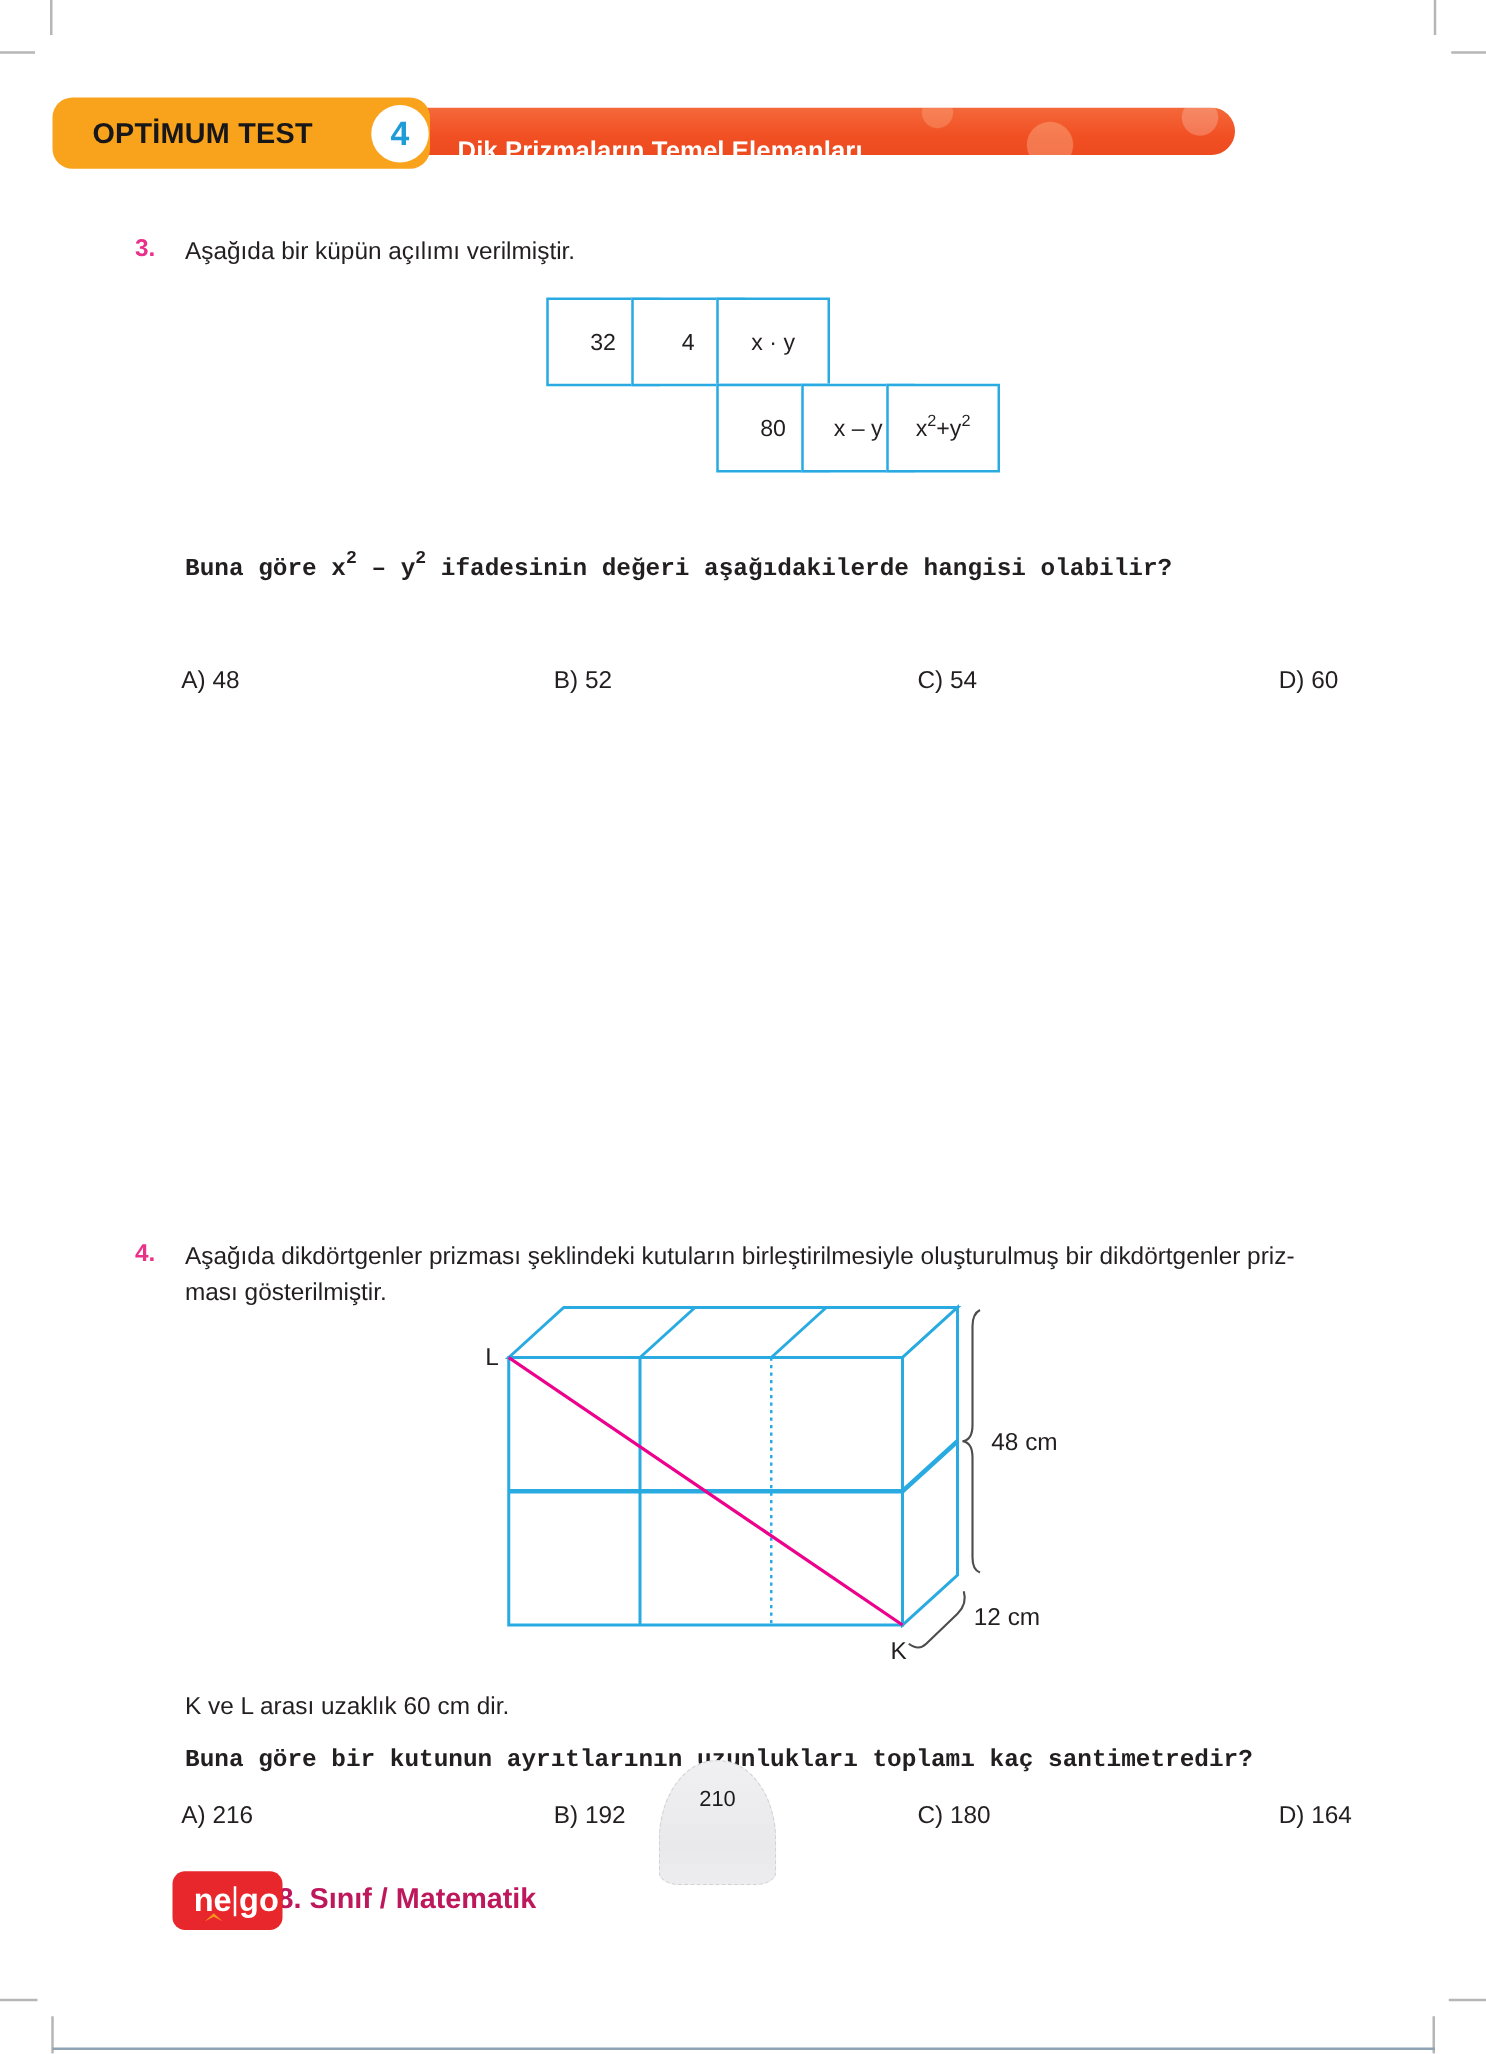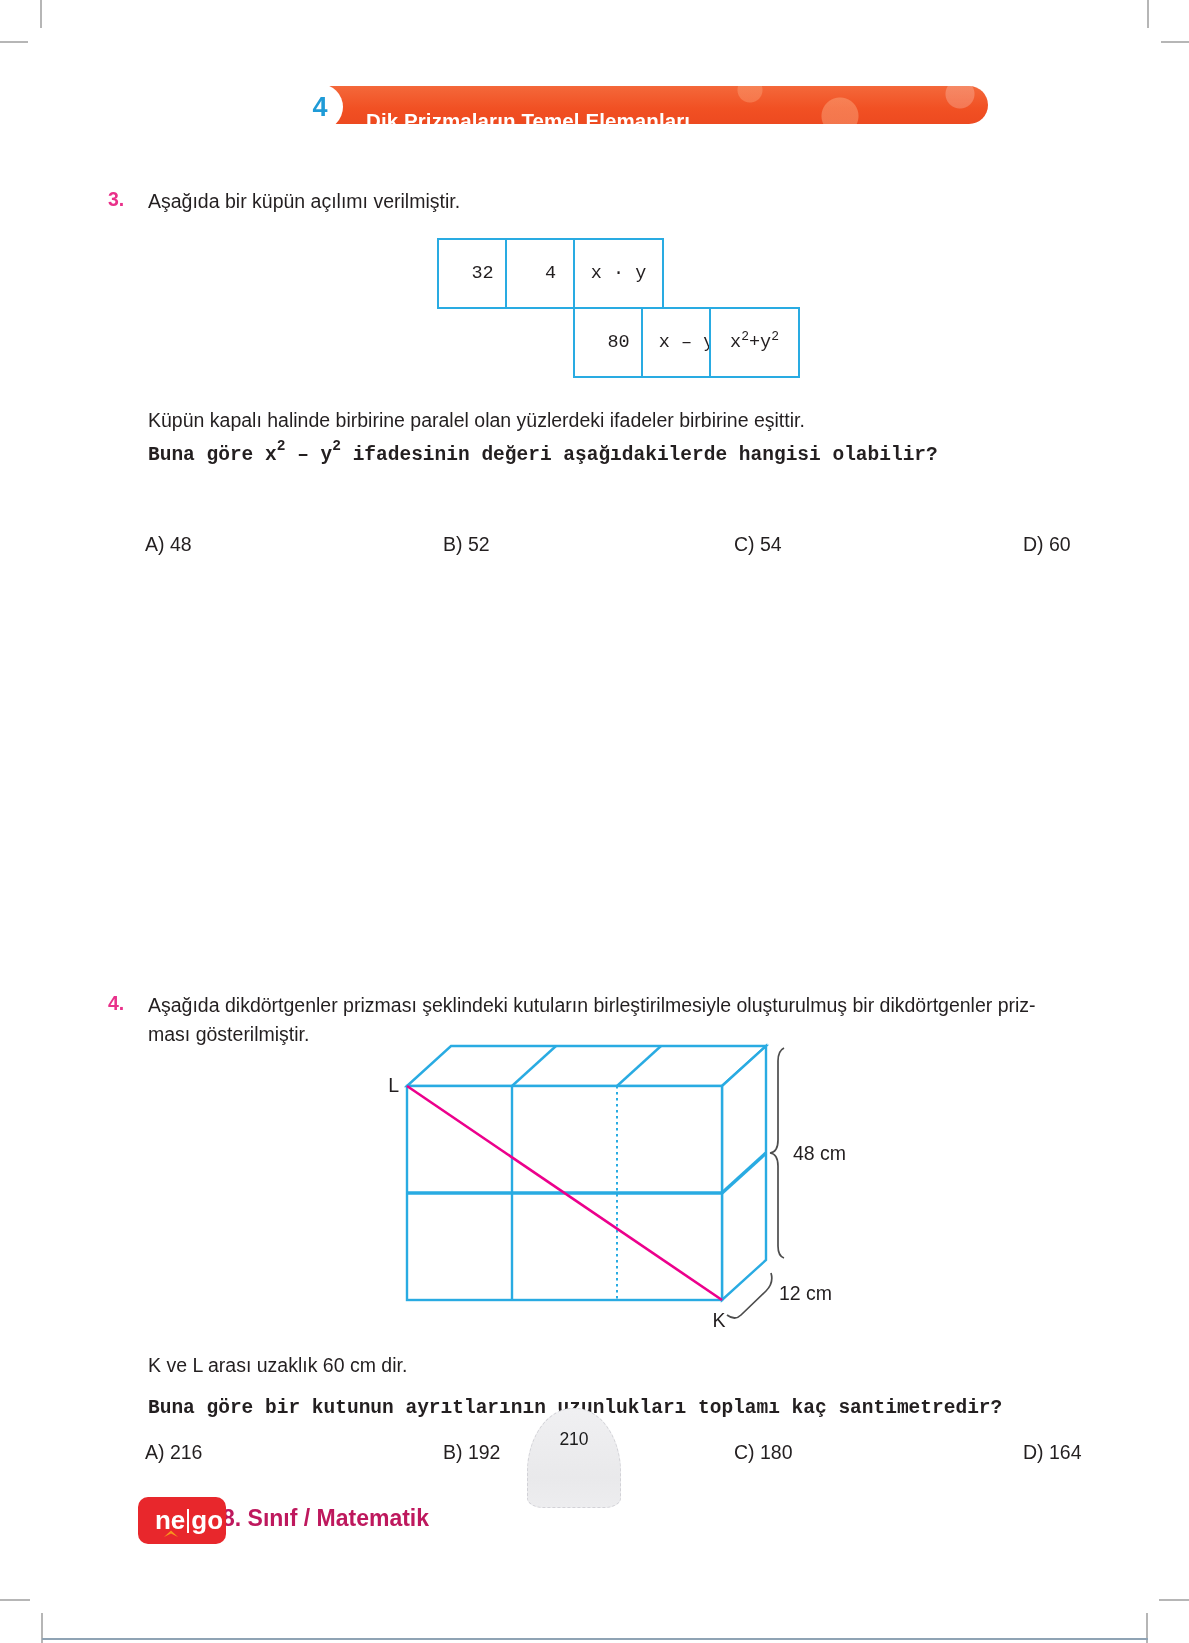--- a/index.html
+++ b/index.html
@@ -30,21 +30,21 @@
   .qnum{font-weight:bold;color:#E9318A;font-size:19.5px;}
   .body-text{font-size:19.5px;line-height:28px;}
   .bold-text{font-size:19.5px;font-weight:bold;line-height:28px;font-family:Liberation Mono, monospace;}
   .option{font-size:19.5px;}
   .sup{font-size:13px;position:relative;top:-6px;}
   .sup-big{font-size:14.5px;position:relative;top:-10px;font-weight:bold;}
 
   
   .net-cell{position:absolute;width:91px;height:71px;border:2px solid #29ABE2;background:#fff;
             box-sizing:border-box;display:flex;align-items:center;justify-content:center;
-            font-size:18.5px;color:#231F20;font-family:Liberation Mono, monospace;}
+            font-size:18.5px;color:#231F20;}
 
   
   .logo{left:138px;top:1497px;width:74px;height:47px;background:#E8272C;border-radius:10px;z-index:2;
         display:flex;align-items:center;justify-content:center;color:#fff;font-weight:bold;
         font-size:26px;letter-spacing:0;padding-left:14px;}
   .logo .bar{display:inline-block;width:2px;height:24px;background:#fff;margin:0 2px;vertical-align:-4px;}
   .logo .book{position:absolute;left:26px;bottom:7px;width:14px;height:8px;background:#F7941E;
               clip-path:polygon(0 100%,50% 20%,100% 100%,50% 55%);}
   .footer-label{left:222px;top:1505px;font-size:23px;font-weight:bold;color:#be185d;}
   .dome{left:527px;top:1408px;width:92px;height:98px;z-index:1;
@@ -66,40 +66,42 @@
   <div class="mark" style="left:1161px;top:41px;width:28px;height:2px;"></div>
   <div class="mark" style="left:0;top:1599px;width:30px;height:2px;"></div>
   <div class="mark" style="left:41px;top:1613px;width:2px;height:30px;"></div>
   <div class="mark" style="left:1159px;top:1599px;width:30px;height:2px;"></div>
   <div class="mark" style="left:1146px;top:1613px;width:2px;height:30px;"></div>
   <div class="abs bottom-rule"></div>
 
   <div class="abs banner">
     <span class="banner-title">Dik Prizmaların Temel Elemanları</span>
   </div>
+  <div class="abs tab">
+    <span class="tab-label">OPTİMUM TEST</span>
+  </div>
   <div class="abs num-circle">4</div>
 
   <div class="abs qnum" style="left:108px;top:188px;">3.</div>
   <div class="abs body-text" style="left:148px;top:187px;">Aşağıda bir küpün açılımı verilmiştir.</div>
 
   <div class="abs" style="left:437px;top:238px;width:342px;height:140px;">
     <div class="net-cell" style="left:0;top:0;">32</div>
     <div class="net-cell" style="left:68px;top:0;">4</div>
     <div class="net-cell" style="left:136px;top:0;">x · y</div>
     <div class="net-cell" style="left:136px;top:69px;">80</div>
     <div class="net-cell" style="left:204px;top:69px;">x – y</div>
     <div class="net-cell" style="left:272px;top:69px;">
         <span>x</span>
         <span class="sup">2</span>
         <span>+y</span>
         <span class="sup">2</span>
       </div>
   </div>
 
-  <div class="abs body-text" style="left:148px;top:406px;">Küpün kapalı halinde birbirine paralel olan yüzlerdeki ifadeler birbirine eşittir.</div>
 
   <div class="abs bold-text" style="left:148px;top:441px;"><span>Buna göre x</span><span class="sup-big">2</span><span> – y</span><span class="sup-big">2</span><span> ifadesinin değeri aşağıdakilerde hangisi olabilir?</span></div>
 
   <div class="abs" style="left:0;top:533px;width:1189px;height:26px;">
     <span class="abs option" style="left:145px;">A) 48</span>
     <span class="abs option" style="left:443px;">B) 52</span>
     <span class="abs option" style="left:734px;">C) 54</span>
     <span class="abs option" style="left:1023px;">D) 60</span>
   </div>
 

